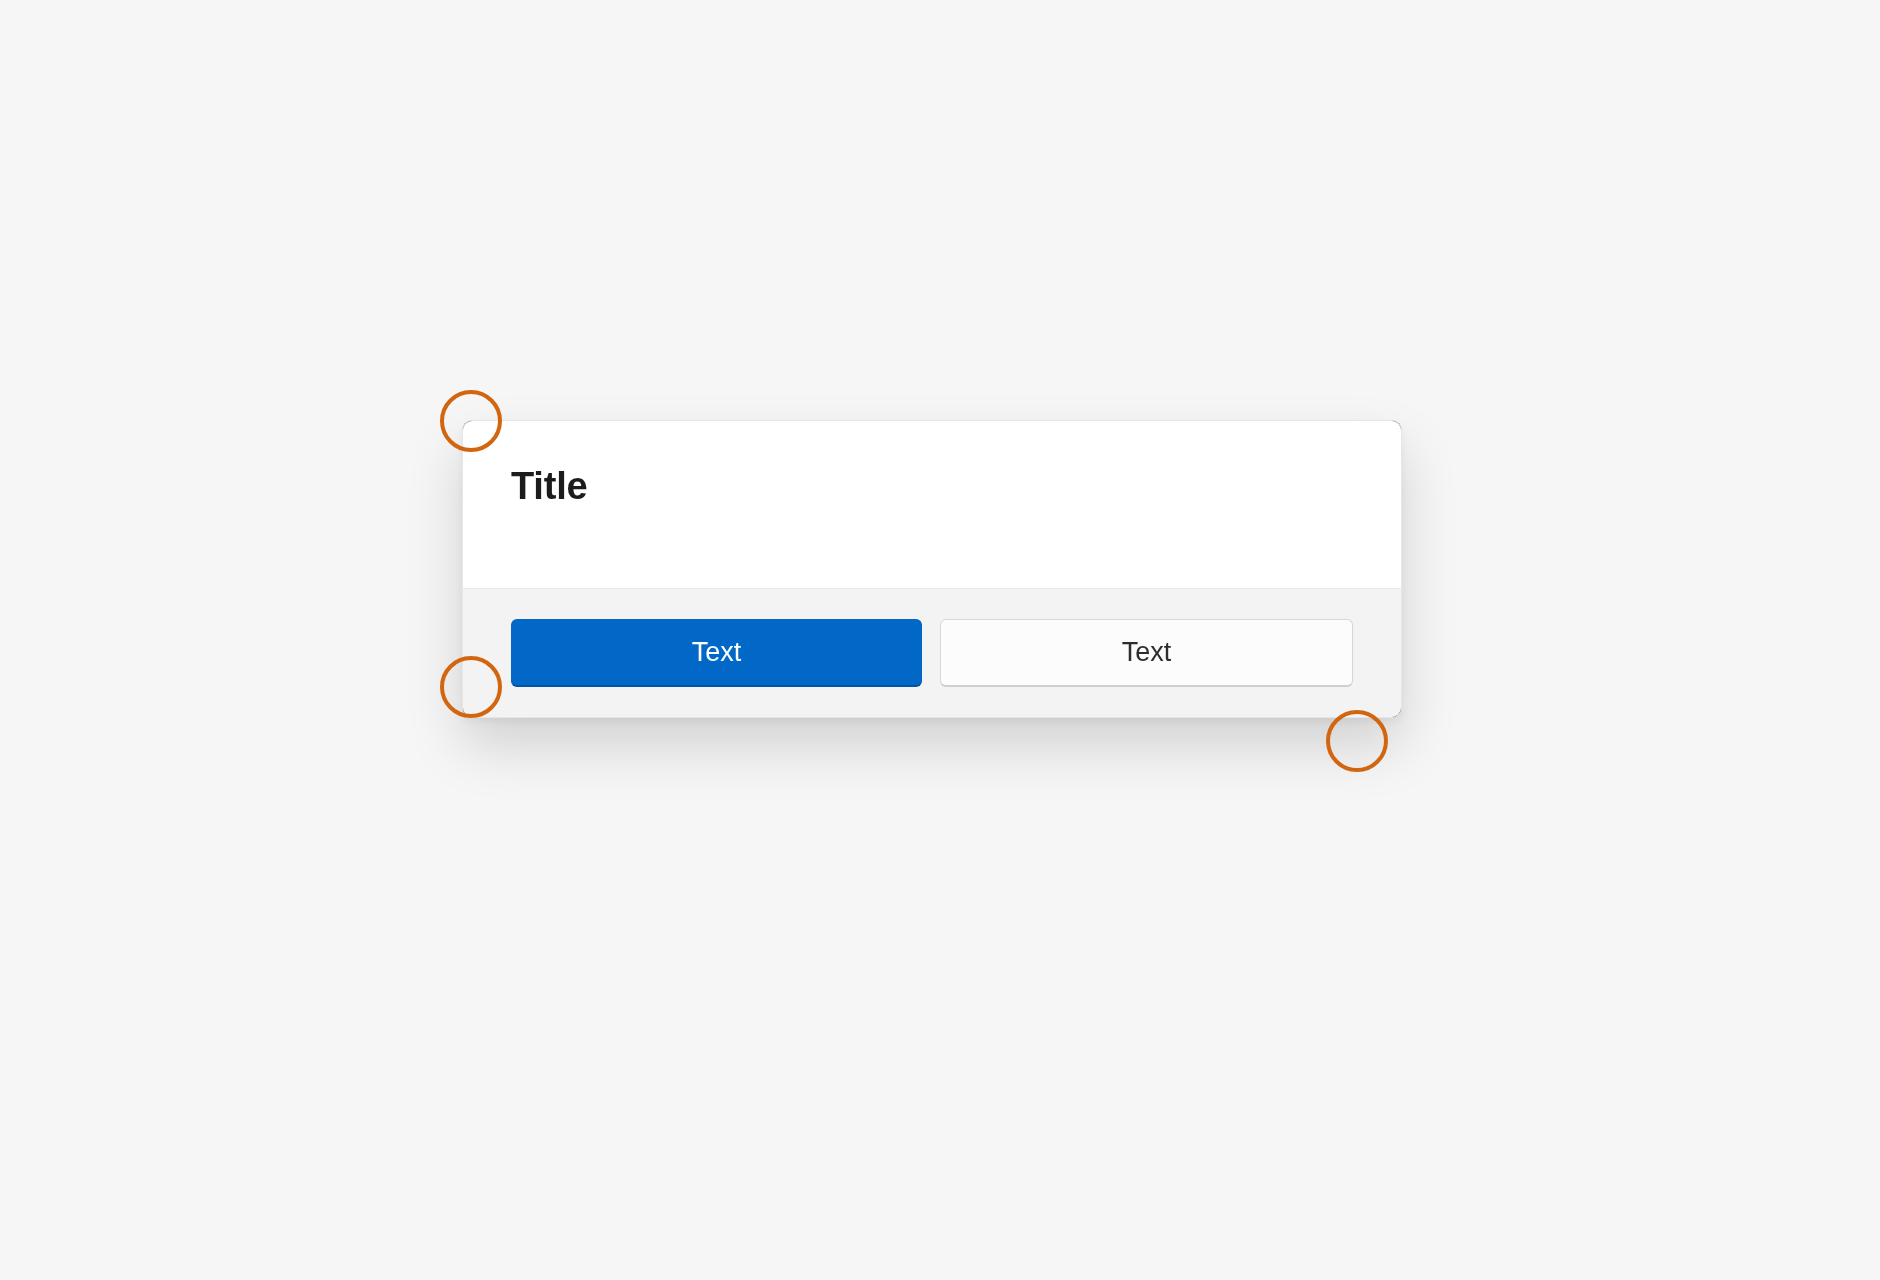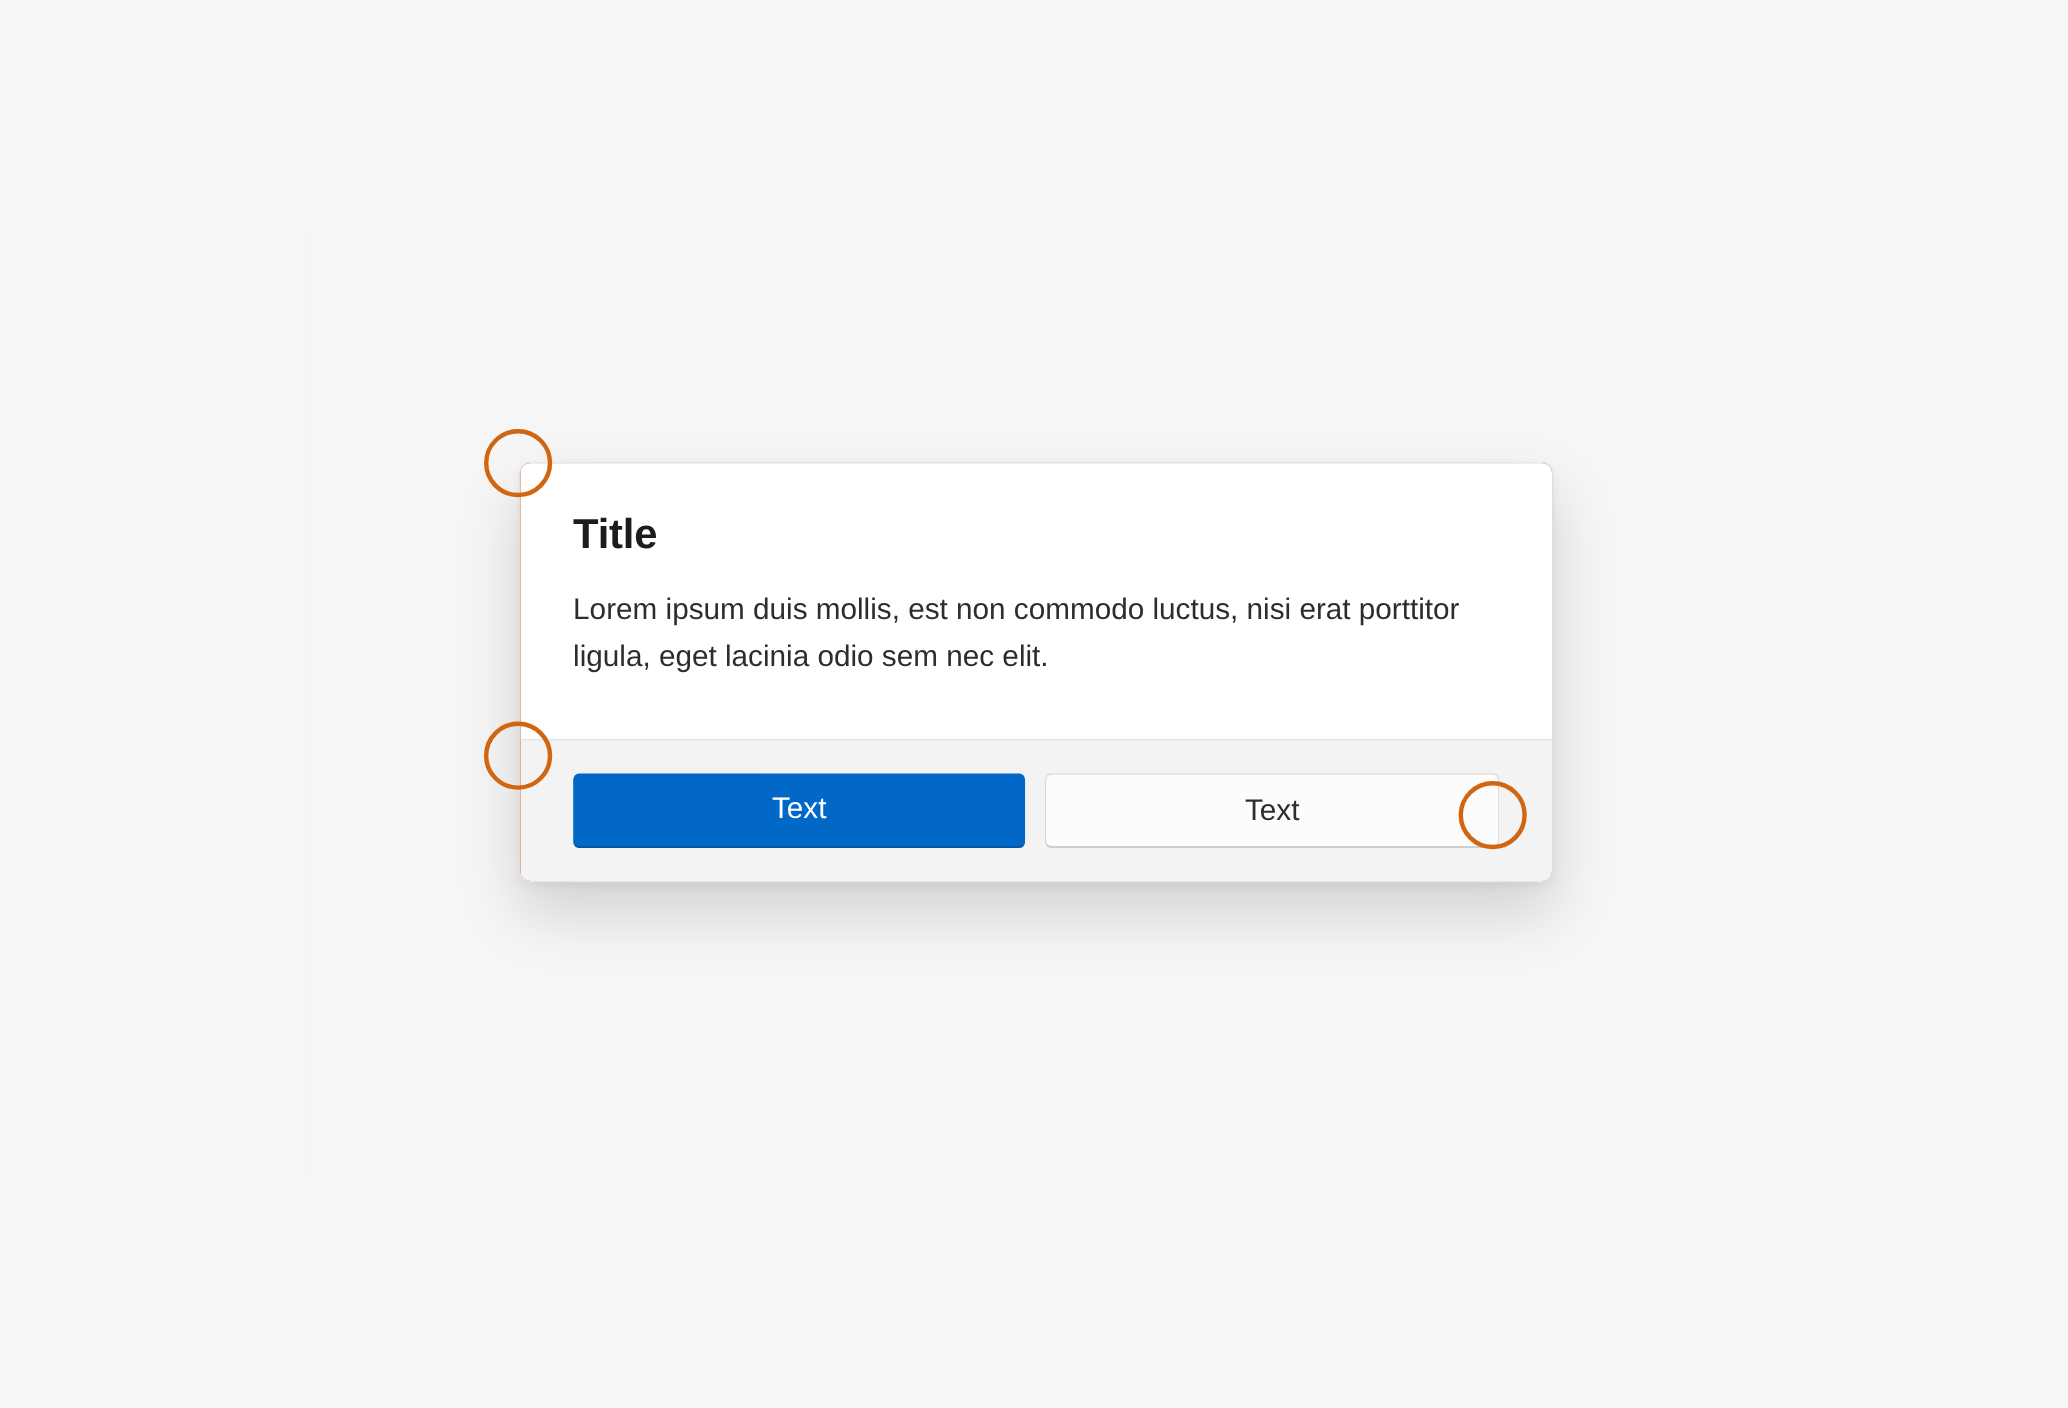--- a/index.html
+++ b/index.html
@@ -23,24 +23,24 @@
     .canvas {
       position: relative;
       width: 1316px;
       height: 896px;
       background: #f6f6f6;
       border-radius: 16px;
     }
     
     .dialog {
       position: absolute;
-      left: 190px;
+      left: 180px;
       top: 228px;
       width: 940px;
-      background: #c2410c;
+      background: #404040;
       border-radius: 10px;
       border: 1px solid #e6e6e6;
       box-shadow: 0 28px 56px rgba(0,0,0,0.15), 0 4px 8px rgba(0,0,0,0.05);
       overflow: hidden;
     }
     
     .dialog-body {
       padding: 44px 48px 54px 48px;
       background: #ffffff;
     }
@@ -111,21 +111,20 @@
   </style>
 </head>
 <body>
 
 <div class="canvas">
 
   <div class="dialog">
 
     <div class="dialog-body">
       <h1 class="dialog-title">Title</h1>
-      <p class="dialog-text">Lorem ipsum duis mollis, est non commodo luctus, nisi erat porttitor ligula, eget lacinia odio sem nec elit.</p>
     </div>
 
     <div class="dialog-footer">
       <button class="btn btn-primary">Text</button>
       <button class="btn btn-secondary">Text</button>
     </div>
 
   </div>
 
   <div class="annot annot-1"></div>

